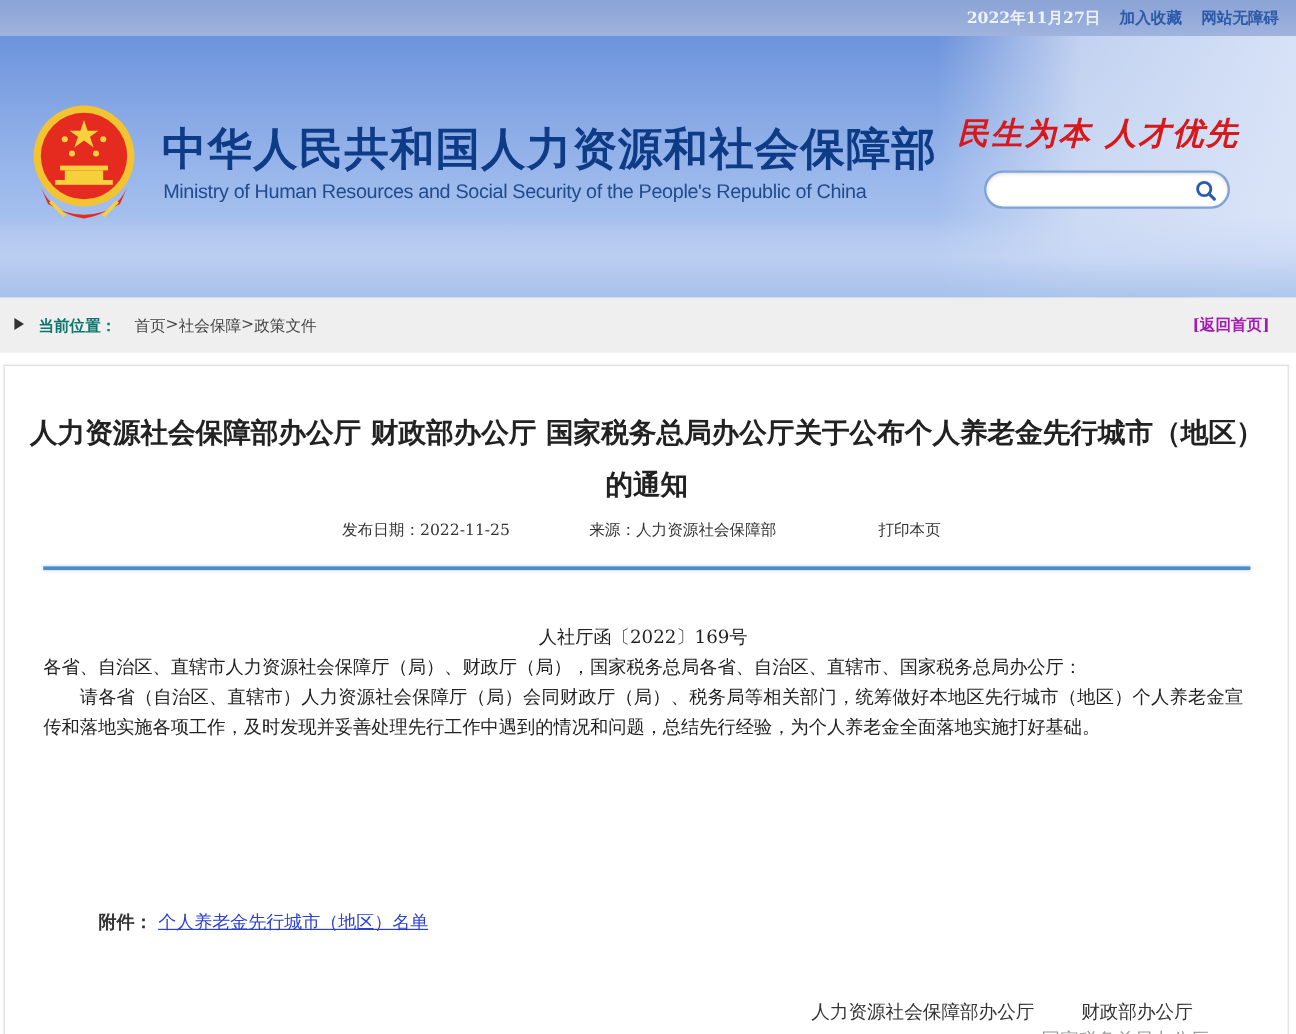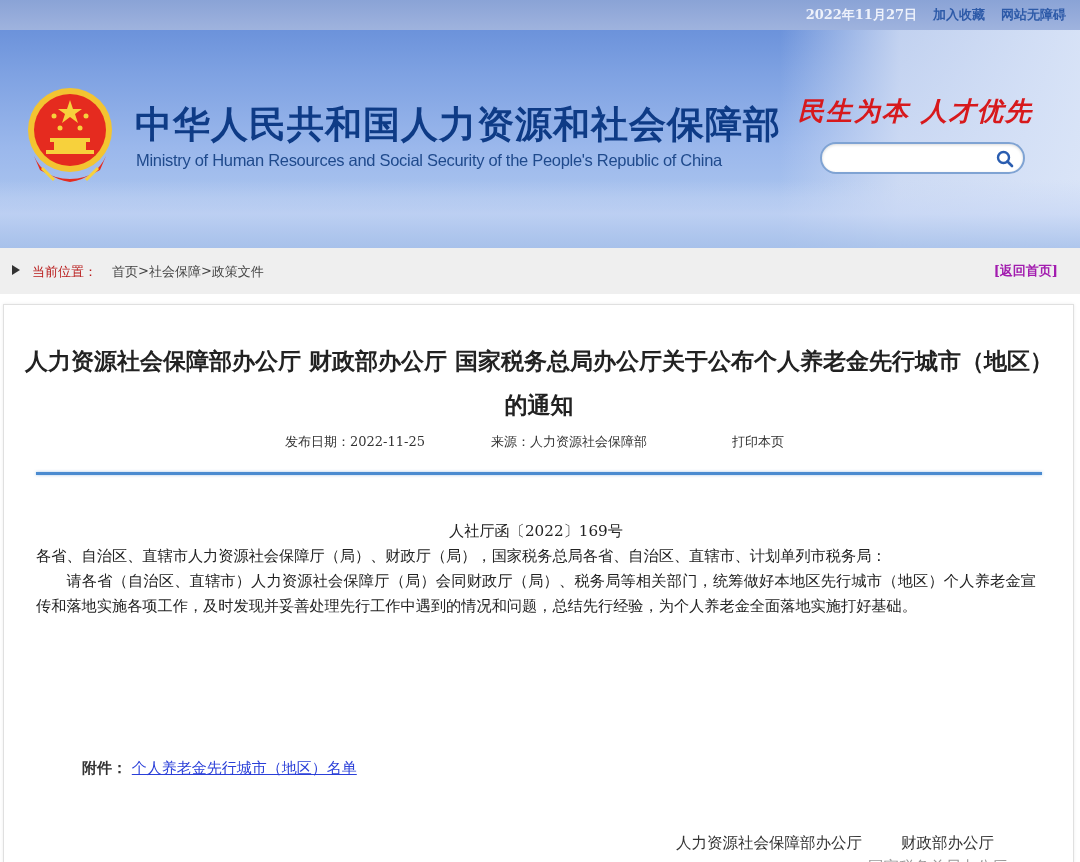--- a/index.html
+++ b/index.html
@@ -55,21 +55,21 @@
   }
   .search .search-icon { position: absolute; right: 8px; top: 5px; width: 20px; height: 20px; cursor: pointer; }
 
   
   .crumbbar {
     position: absolute; left: 0; top: 248px; width: 1080px; height: 46px; background: #efefef;
     font-size: 13px; color: #444;
   }
   .crumbbar .arrow { position: absolute; left: 12px; top: 17px; width: 0; height: 0;
     border-left: 8px solid #333; border-top: 5px solid transparent; border-bottom: 5px solid transparent; }
-  .crumbbar .loc-label { position: absolute; left: 32px; top: 15px; font-weight: normal; color: #b91c1c; }
+  .crumbbar .loc-label { position: absolute; left: 32px; top: 15px; font-weight: bold; color: #0f766e; }
   .crumbbar .crumbs { position: absolute; left: 112px; top: 15px; display: flex; }
   .crumbbar .crumbs span { color: #444; }
   .crumbbar .crumbs .c { cursor: pointer; }
   .crumbbar .back { position: absolute; right: 22px; top: 14px; color: #a21caf; font-weight: bold; cursor: pointer; }
 
   
   .card {
     position: absolute; left: 3px; top: 304px; width: 1071px; height: 570px;
     border: 1px solid #e0e0e0; border-bottom: none; background: #fff;
     box-shadow: 0 0 3px rgba(0,0,0,0.08);
@@ -165,21 +165,21 @@
   <h1 class="doc-title">人力资源社会保障部办公厅 财政部办公厅 国家税务总局办公厅关于公布个人养老金先行城市（地区）的通知</h1>
   <div class="meta">
     <span class="m1">发布日期：2022-11-25</span>
     <span class="m2">来源：人力资源社会保障部</span>
     <span class="m3">打印本页</span>
   </div>
   <div class="divider"></div>
 
   <div class="body-text">
     <p class="docnum">人社厅函〔2022〕169号</p>
-    <p>各省、自治区、直辖市人力资源社会保障厅（局）、财政厅（局），国家税务总局各省、自治区、直辖市、计划单列市税务局：</p>
+    <p>各省、自治区、直辖市人力资源社会保障厅（局）、财政厅（局），国家税务总局各省、自治区、直辖市、国家税务总局办公厅：</p>
     <p class="indent">请各省（自治区、直辖市）人力资源社会保障厅（局）会同财政厅（局）、税务局等相关部门，统筹做好本地区先行城市（地区）个人养老金宣传和落地实施各项工作，及时发现并妥善处理先行工作中遇到的情况和问题，总结先行经验，为个人养老金全面落地实施打好基础。</p>
   </div>
 
   <div class="attach">
     <span class="lbl">附件：</span>
     <a>个人养老金先行城市（地区）名单</a>
   </div>
 
   <div class="sign">
     <span>人力资源社会保障部办公厅</span>

